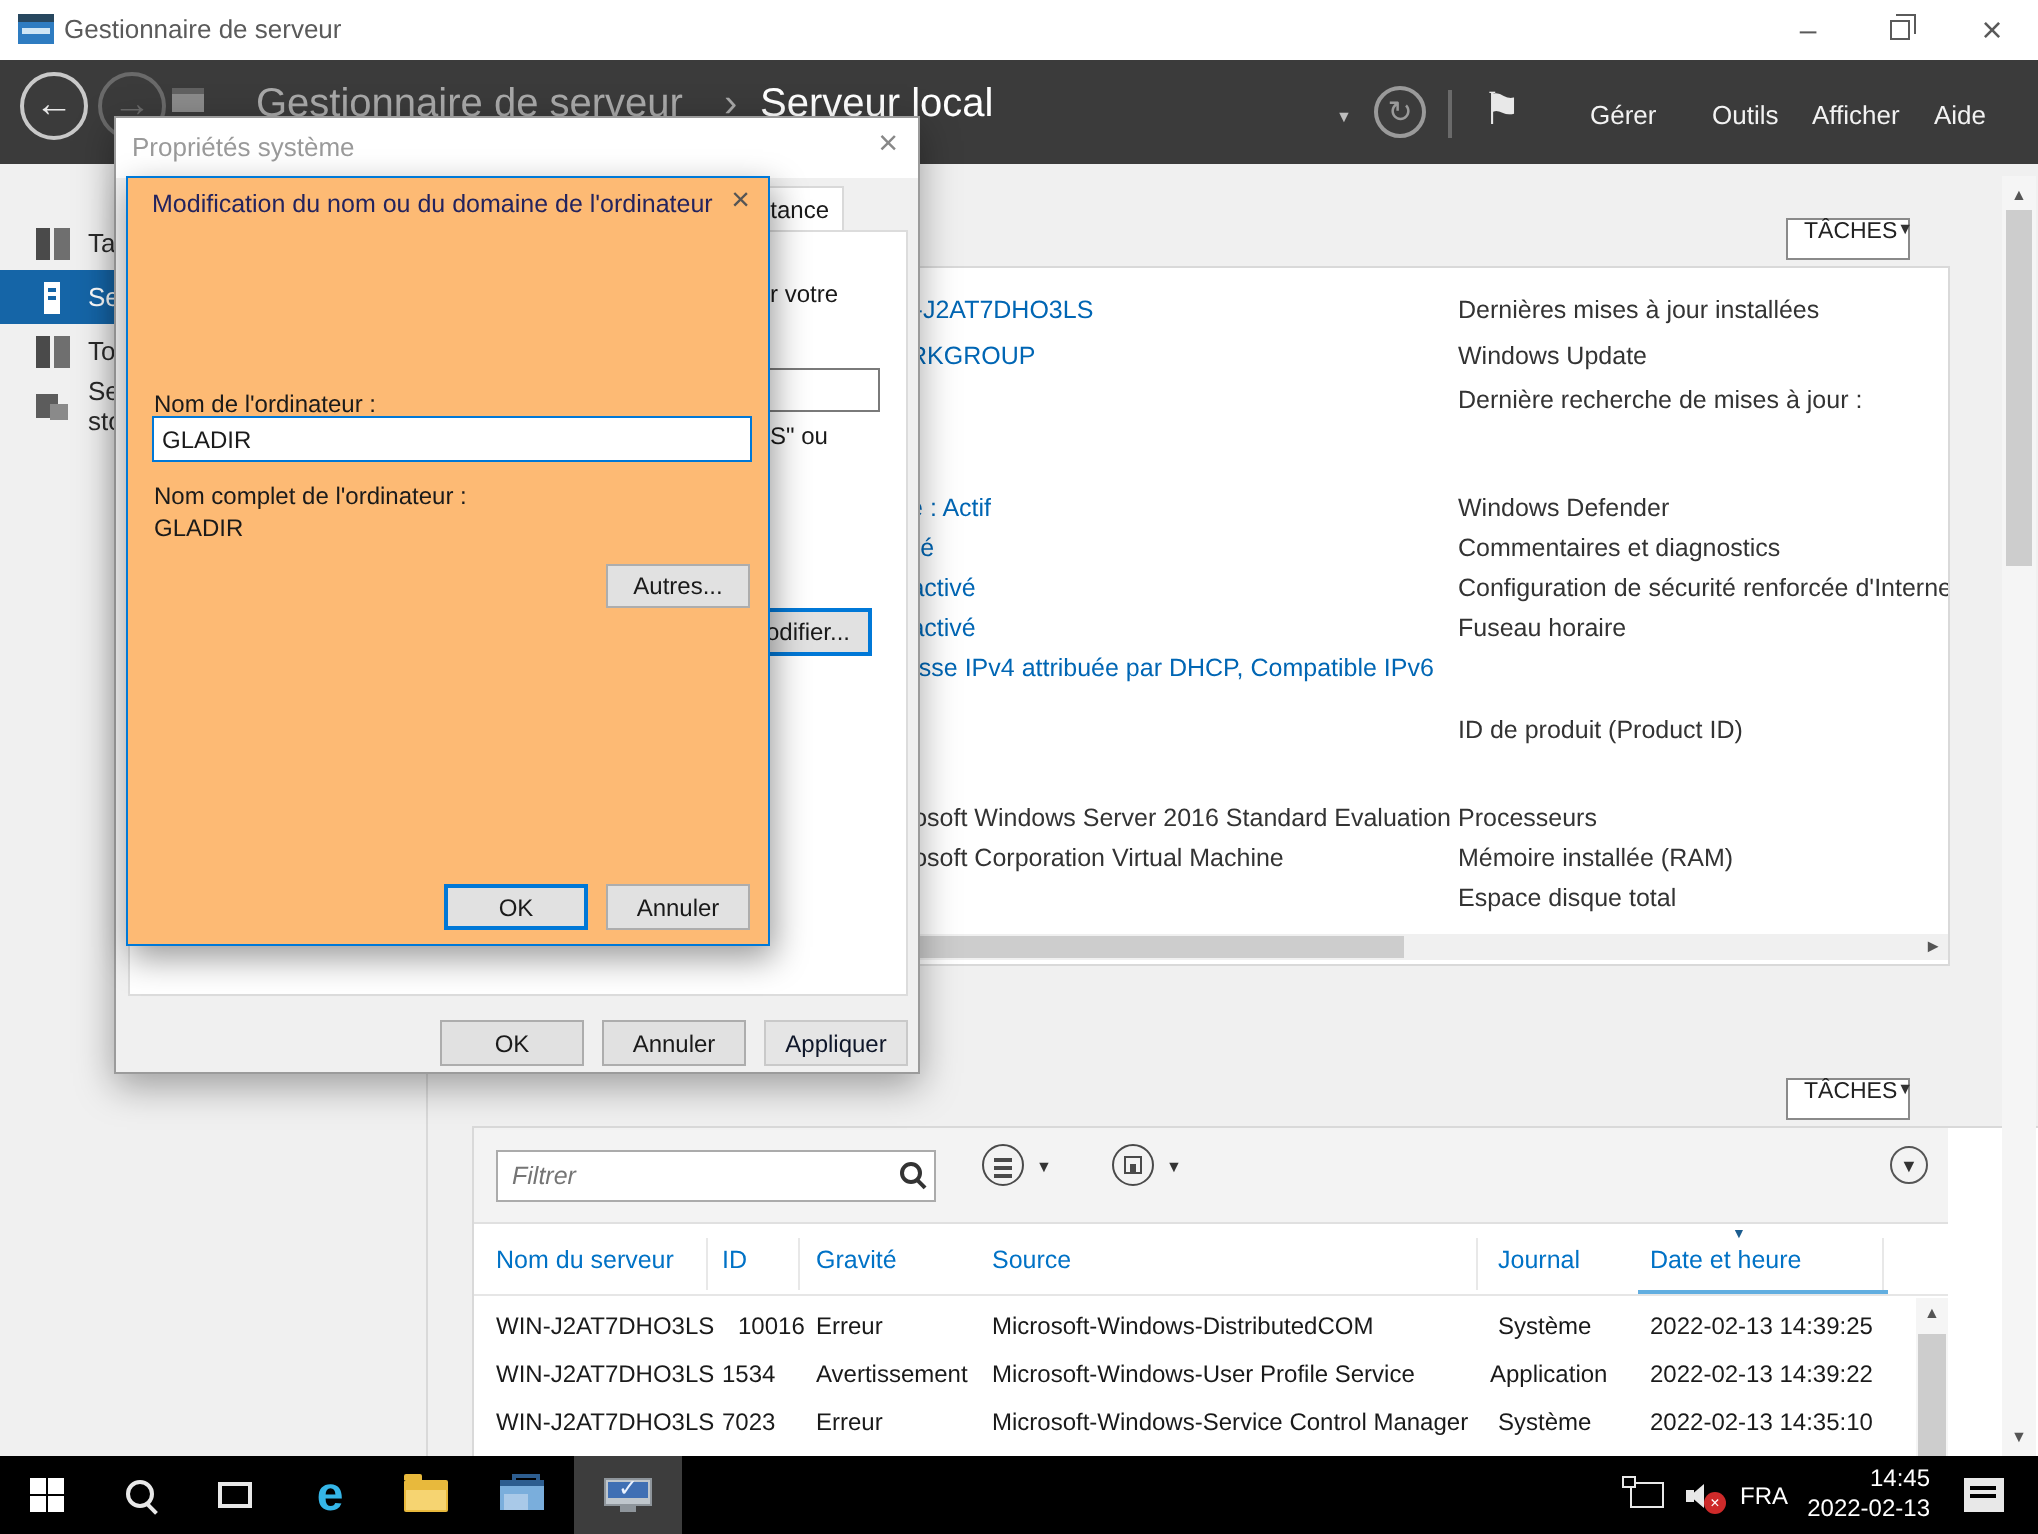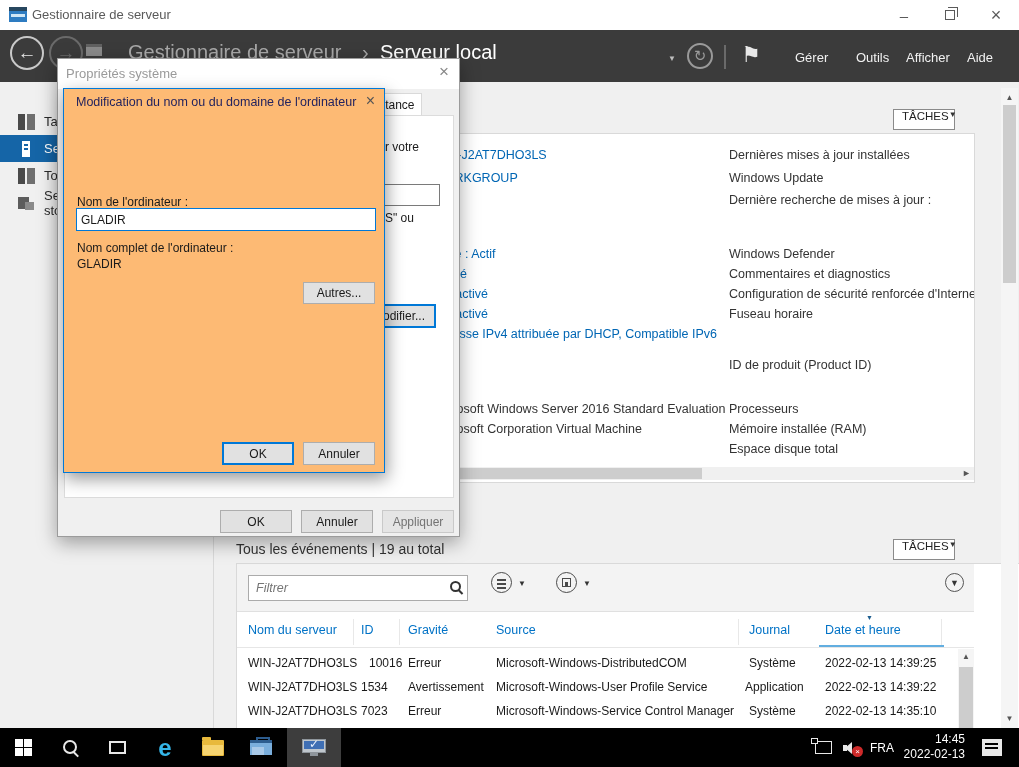--- a/index.html
+++ b/index.html
@@ -72,21 +72,21 @@
   
   .dlg-back{position:absolute;left:57px;top:58px;width:403px;height:479px;background:#f0f0f0;border:1px solid #9b9b9b;box-shadow:0 6px 18px rgba(0,0,0,.35);}
   .dlg-back .tbar{position:absolute;left:0;top:0;width:100%;height:30px;background:#fff;}
   .dlg-back .ttl{position:absolute;left:8px;top:7px;font-size:13px;color:#9a9a9a;}
   .dlg-back .x{position:absolute;right:10px;top:3px;font-size:17px;color:#888;}
   .tab{position:absolute;left:239px;top:34px;width:125px;height:23px;background:#fff;border:1px solid #d9d9d9;border-bottom:none;text-align:center;font-size:12px;color:#1a1a1a;line-height:22px;white-space:nowrap;overflow:hidden;}
   .tabpane{position:absolute;left:6px;top:56px;width:390px;height:383px;background:#fff;border:1px solid #dcdcdc;}
   .frag{position:absolute;font-size:12px;color:#1a1a1a;white-space:nowrap;}
   .btn{border:1px solid #adadad;background:#e1e1e1;font-size:12px;color:#1a1a1a;display:flex;align-items:center;justify-content:center;}
   .btn.default{border:2px solid #0078d7;}
-  .btn.disabled{background:#e5e5e5;border-color:#c9c9c9;color:#737373;}
+  .btn.disabled{background:#e5e5e5;border-color:#c9c9c9;color:#0f172a;}
   .dlg-front{position:absolute;left:63px;top:88px;width:322px;height:385px;background:#fdba74;border:1px solid #0079d8;box-shadow:2px 6px 16px rgba(0,0,0,.4);}
   .dlg-front .ttl{position:absolute;left:12px;top:6px;font-size:12.5px;color:#23235e;white-space:nowrap;}
   .dlg-front .x{position:absolute;right:9px;top:3px;font-size:16px;color:#555;}
   .para{position:absolute;left:13px;top:34px;width:302px;font-size:12px;color:#1a1a1a;line-height:15px;}
   .flabel{position:absolute;font-size:12px;color:#1a1a1a;white-space:nowrap;}
   .tinput{position:absolute;font-size:12px;color:#1a1a1a;padding:0 4px;background:#fff;}
   .groupbox{position:absolute;left:12px;top:228px;width:298px;height:112px;border:1px solid #d0d0d0;}
   .legend{position:absolute;left:9px;top:-8px;background:#fff;padding:0 4px;font-size:12px;color:#1a1a1a;}
   .radio{position:absolute;width:13px;height:13px;border:1px solid #333;border-radius:50%;background:#fff;}
   .radio.on::after{content:"";position:absolute;left:3px;top:3px;width:5px;height:5px;border-radius:50%;background:#111;}
@@ -197,21 +197,20 @@
     <div class="rlab" style="left:492px;top:193px;margin-top:31px;">ID de produit (Product ID)</div>
     <div class="rlab" style="left:492px;top:268px;">Processeurs</div>
     <div class="rlab" style="left:492px;top:288px;">Mémoire installée (RAM)</div>
     <div class="rlab" style="left:492px;top:308px;">Espace disque total</div>
   </div>
   <div class="hscroll-track">
     <div class="hscroll-thumb"></div>
     <div class="hscroll-arrow">►</div>
   </div>
 
-  <div class="ev-summary">Tous les événements | 19 au total</div>
   <div class="tasks-btn" style="left:893px;top:539px;">
     <span>TÂCHES</span>
       <span class="car">▼</span>
   </div>
   <div class="panel" style="left:236px;top:563px;width:890px;height:166px;overflow:hidden;">
     <div class="ev-toolbar">
       <input class="filter" placeholder="Filtrer" style="">
       <span class="mag" style="position:absolute;left:212px;top:16px;"></span>
       <span class="tool-circ" style="left:254px;">
           <span class="list-glyph"></span>

